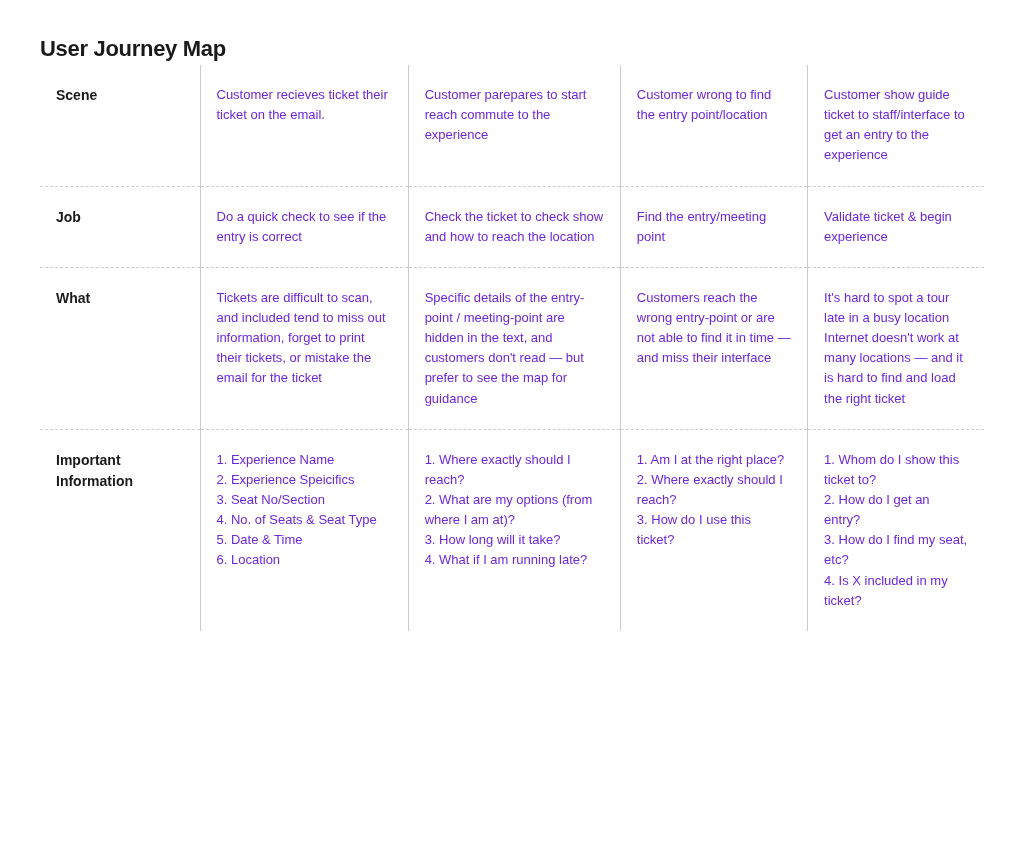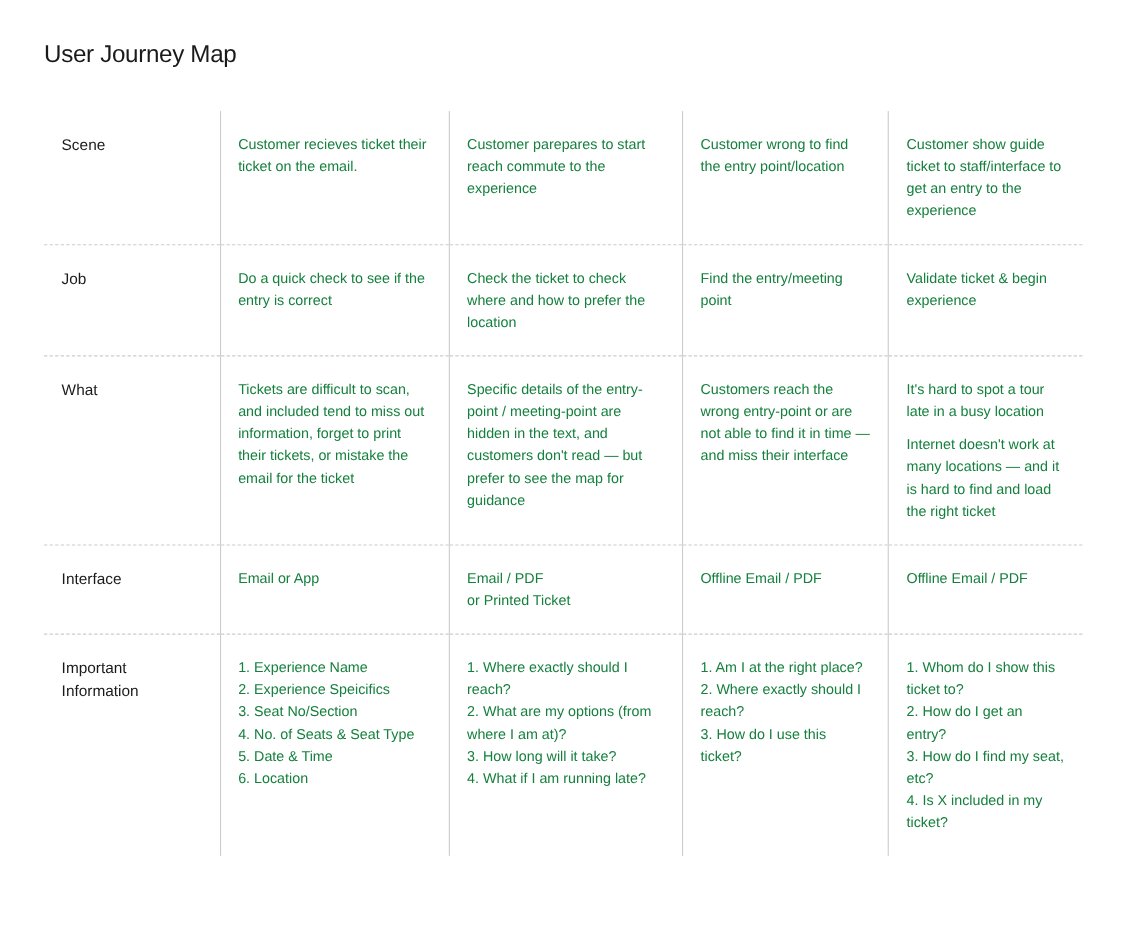--- a/index.html
+++ b/index.html
@@ -6,53 +6,51 @@
     body {
       font-family: -apple-system, BlinkMacSystemFont, 'Segoe UI', Helvetica, Arial, sans-serif;
       background: #fff;
       color: #1a1a1a;
       font-size: 13px;
       line-height: 1.5;
       padding: 32px 40px;
     }
     .page-title {
       font-size: 22px;
-      font-weight: 400;
-      margin-bottom: 36px;
+      font-weight: 700;
       letter-spacing: -0.3px;
     }
     .journey-table {
       width: 100%;
       border-collapse: collapse;
     }
     .journey-table td {
       vertical-align: top;
       padding: 20px 16px;
       border-bottom: 1.5px dashed #ccc;
     }
     .journey-table tr:last-child td {
       border-bottom: none;
     }
     .row-label {
-      font-weight: 400;
+      font-weight: 700;
       font-size: 14px;
       width: 160px;
       min-width: 140px;
       padding-left: 0;
     }
     .col-divider {
       border-left: 1.5px solid #ccc;
     }
     .cell-content {
       font-size: 13px;
       line-height: 1.55;
-      color: #15803d;
+      color: #6d28d9;
     }
     .cell-content p + p {
-      margin-top: 10px;
     }
   </style>
 </head>
 <body>
 
 <h1 class="page-title">User Journey Map</h1>
 
 <table class="journey-table">
   <tbody id="table-body">
       <tr>
@@ -69,21 +67,21 @@
         <td class="col-divider">
           <div class="cell-content">Customer show guide ticket to staff/interface to get an entry to the experience</div>
         </td>
       </tr>
       <tr>
         <td class="row-label">Job</td>
         <td class="col-divider">
           <div class="cell-content">Do a quick check to see if the entry is correct</div>
         </td>
         <td class="col-divider">
-          <div class="cell-content">Check the ticket to check where and how to prefer the location</div>
+          <div class="cell-content">Check the ticket to check show and how to reach the location</div>
         </td>
         <td class="col-divider">
           <div class="cell-content">Find the entry/meeting point</div>
         </td>
         <td class="col-divider">
           <div class="cell-content">Validate ticket &amp; begin experience</div>
         </td>
       </tr>
       <tr>
         <td class="row-label">What</td>
@@ -97,35 +95,20 @@
           <div class="cell-content">Customers reach the wrong entry-point or are not able to find it in time — and miss their interface</div>
         </td>
         <td class="col-divider">
           <div class="cell-content">
             <p>It's hard to spot a tour late in a busy location</p>
             <p>Internet doesn't work at many locations — and it is hard to find and load the right ticket</p>
           </div>
         </td>
       </tr>
       <tr>
-        <td class="row-label">Interface</td>
-        <td class="col-divider">
-          <div class="cell-content">Email or App</div>
-        </td>
-        <td class="col-divider">
-          <div class="cell-content">Email / PDF<br>or Printed Ticket</div>
-        </td>
-        <td class="col-divider">
-          <div class="cell-content">Offline Email / PDF</div>
-        </td>
-        <td class="col-divider">
-          <div class="cell-content">Offline Email / PDF</div>
-        </td>
-      </tr>
-      <tr>
         <td class="row-label">Important Information</td>
         <td class="col-divider">
           <div class="cell-content">1. Experience Name<br>2. Experience Speicifics<br>3. Seat No/Section<br>4. No. of Seats &amp; Seat Type<br>5. Date &amp; Time<br>6. Location</div>
         </td>
         <td class="col-divider">
           <div class="cell-content">1. Where exactly should I reach?<br>2. What are my options (from where I am at)?<br>3. How long will it take?<br>4. What if I am running late?</div>
         </td>
         <td class="col-divider">
           <div class="cell-content">1. Am I at the right place?<br>2. Where exactly should I reach?<br>3. How do I use this ticket?</div>
         </td>

